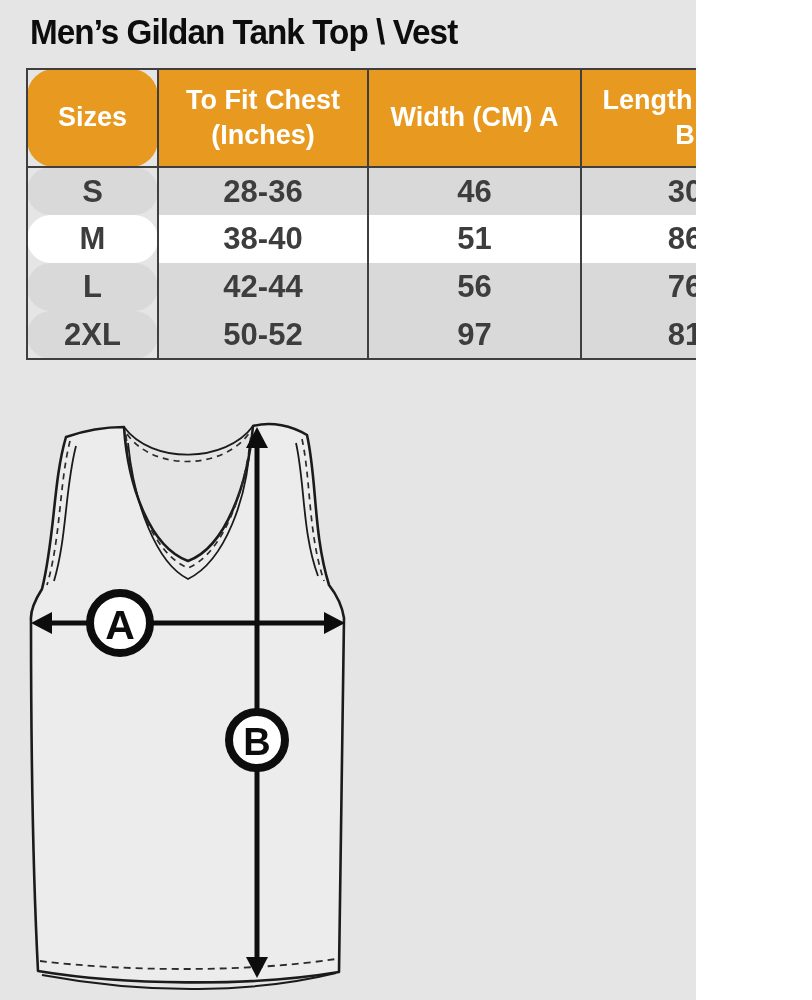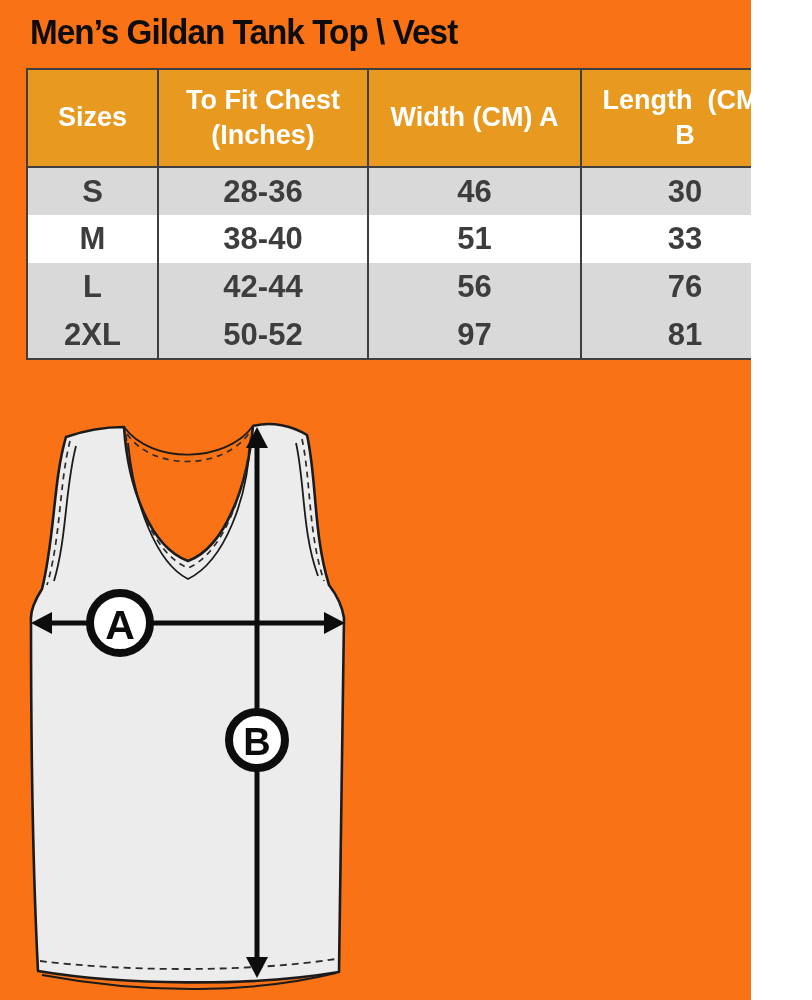--- a/index.html
+++ b/index.html
@@ -9,43 +9,43 @@
     --row-bg:#FFFFFF;
     --grid:#3F3F3F;
     --body-text:#3D3D3D;
     --garment-fill:#ECECEC;
     --outline:#1B1B1B;
   }
   *{margin:0;padding:0;box-sizing:border-box;}
   html,body{background:#ffffff;}
   .page{
     position:relative;
-    width:751px;height:1000px;
-    background:#f97316;
+    width:696px;height:1000px;
+    background:#e5e5e5;
     overflow:hidden;
     font-family:"Liberation Sans", sans-serif;
   }
   .page-title{
     position:absolute;left:30px;top:12px;
     font-size:35px;font-weight:700;color:#0d0d0d;
     letter-spacing:-1px;
     transform:scaleX(0.95);transform-origin:left center;
     white-space:nowrap;
   }
   table.size-table{
     position:absolute;left:26px;top:68px;width:762px;
     border-collapse:collapse;table-layout:fixed;
     border:2px solid var(--grid);
   }
   .size-table th,.size-table td{
     border-left:2px solid var(--grid);
     text-align:center;vertical-align:middle;
     font-weight:700;
   }
-  .size-table th:first-child,.size-table td:first-child{border-left:none;}
+  .size-table th:first-child,.size-table td:first-child{border-left:none;border-radius:27px;}
   .size-table thead th{
     background:var(--header-bg);
     color:var(--header-text);
     font-size:27px;line-height:1.3;
     height:98px;
     border-bottom:2px solid var(--grid);
     white-space:pre-wrap;
   }
   .size-table tbody td{
     font-size:31px;color:var(--body-text);
@@ -89,21 +89,21 @@
       <tr class="alt">
         <td>S</td>
         <td>28-36</td>
         <td>46</td>
         <td>30</td>
       </tr>
       <tr>
         <td>M</td>
         <td>38-40</td>
         <td>51</td>
-        <td>33</td>
+        <td>86</td>
       </tr>
       <tr class="alt">
         <td>L</td>
         <td>42-44</td>
         <td>56</td>
         <td>76</td>
       </tr>
       <tr class="alt">
         <td>2XL</td>
         <td>50-52</td>

